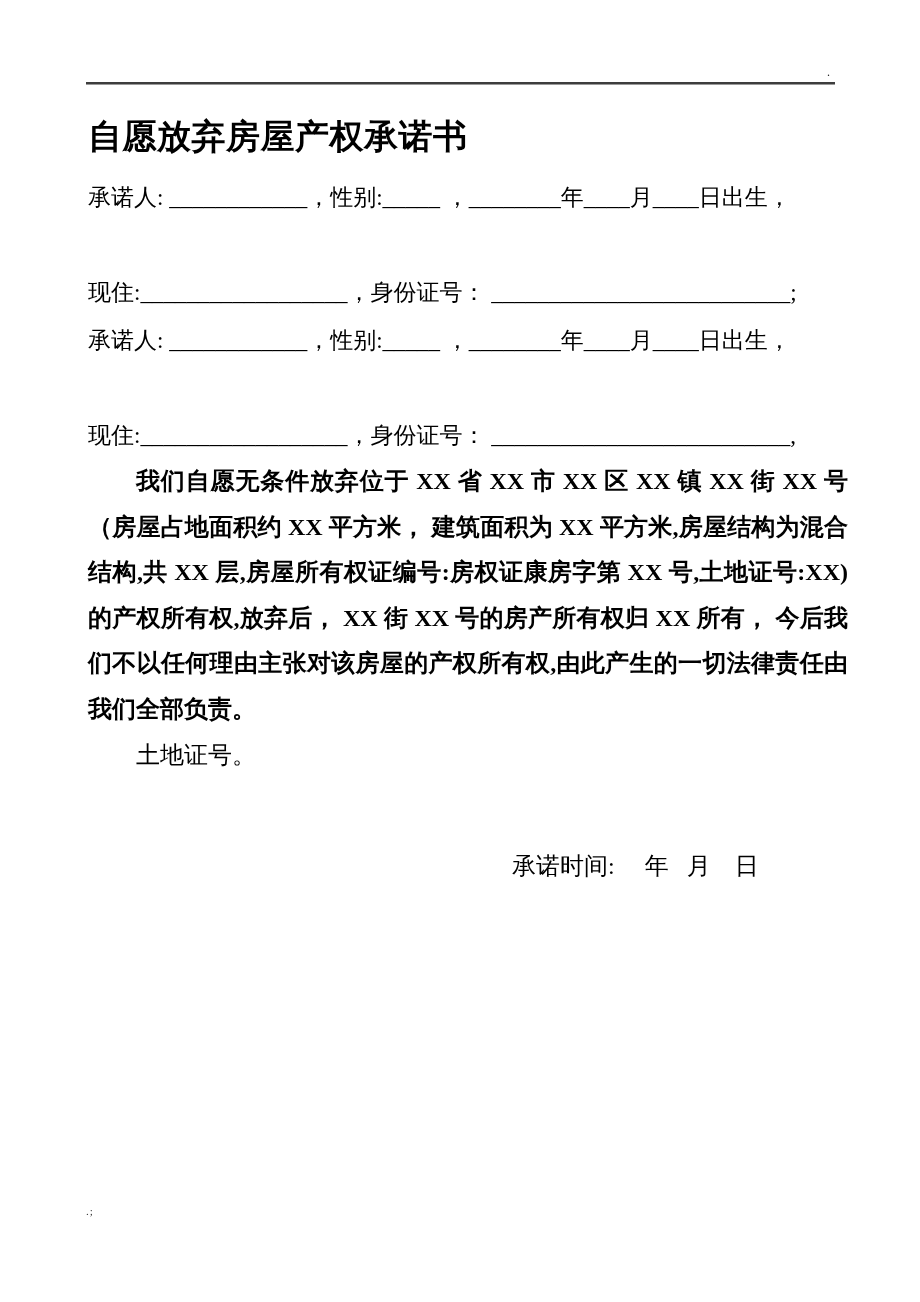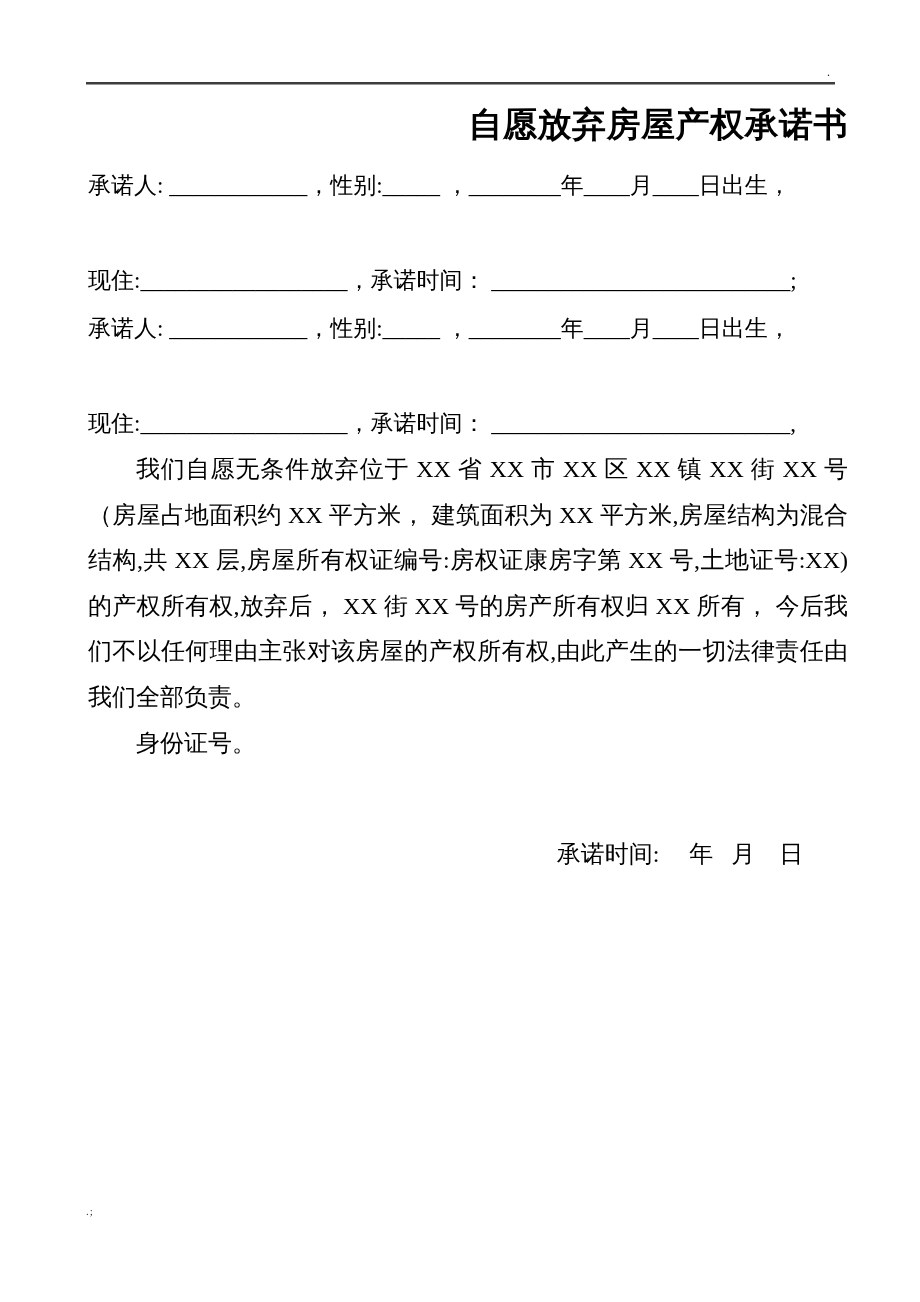--- a/index.html
+++ b/index.html
@@ -29,53 +29,54 @@
     line-height: 12px;
     color: #222222;
   }
   .doc {
     position: absolute;
     left: 88px;
     top: 83px;
     width: 760px;
   }
   .title {
-    margin-top: 18px;
+    margin-top: 30px;
     margin-bottom: 13px;
-    text-align: right;
+    text-align: left;
     font-size: 34px;
     font-weight: bold;
     line-height: 48px;
     letter-spacing: 0.5px;
   }
   .fline {
     font-size: 23px;
     line-height: 47.5px;
     white-space: pre;
   }
   .blank-line { height: 47.5px; }
   .para {
     font-size: 24px;
     line-height: 45.5px;
     text-align: justify;
     text-align-last: left;
     text-indent: 48px;
+    font-weight: bold;
   }
   .closing {
     font-size: 24px;
     line-height: 47.5px;
     text-indent: 48px;
   }
   .sig {
     font-size: 24px;
     line-height: 47.5px;
     white-space: pre;
     margin-left: 424px;
   }
-  .sig-time { margin-top: 16px; text-align: center; }
+  .sig-time { margin-top: 16px; }
   .footer-mark {
     position: absolute;
     left: 86px;
     top: 1205px;
     font-size: 11px;
     letter-spacing: 1px;
     color: #333333;
   }
 </style>
 </head>
@@ -87,31 +88,31 @@
   <span class="header-dot">.</span>
 
   <div class="doc">
 
     <div class="title">自愿放弃房屋产权承诺书</div>
 
     <div class="fline">承诺人: ____________，性别:_____ ，________年____月____日出生，</div>
 
     <div class="blank-line"></div>
 
-    <div class="fline">现住:__________________，承诺时间： __________________________;</div>
+    <div class="fline">现住:__________________，身份证号： __________________________;</div>
 
     <div class="fline">承诺人: ____________，性别:_____ ，________年____月____日出生，</div>
 
     <div class="blank-line"></div>
 
-    <div class="fline">现住:__________________，承诺时间： __________________________,</div>
+    <div class="fline">现住:__________________，身份证号： __________________________,</div>
 
     <div class="para">我们自愿无条件放弃位于 XX 省 XX 市 XX 区 XX 镇 XX 街 XX 号（房屋占地面积约 XX 平方米，  建筑面积为 XX 平方米,房屋结构为混合结构,共 XX 层,房屋所有权证编号:房权证康房字第 XX 号,土地证号:XX)的产权所有权,放弃后， XX 街 XX 号的房产所有权归 XX 所有， 今后我们不以任何理由主张对该房屋的产权所有权,由此产生的一切法律责任由我们全部负责。</div>
 
-    <div class="closing">身份证号。</div>
+    <div class="closing">土地证号。</div>
 
     <div class="blank-line"></div>
 
 
     <div class="sig sig-time">承诺时间:     年   月    日</div>
 
   </div>
 
   <span class="footer-mark">.;</span>
 

